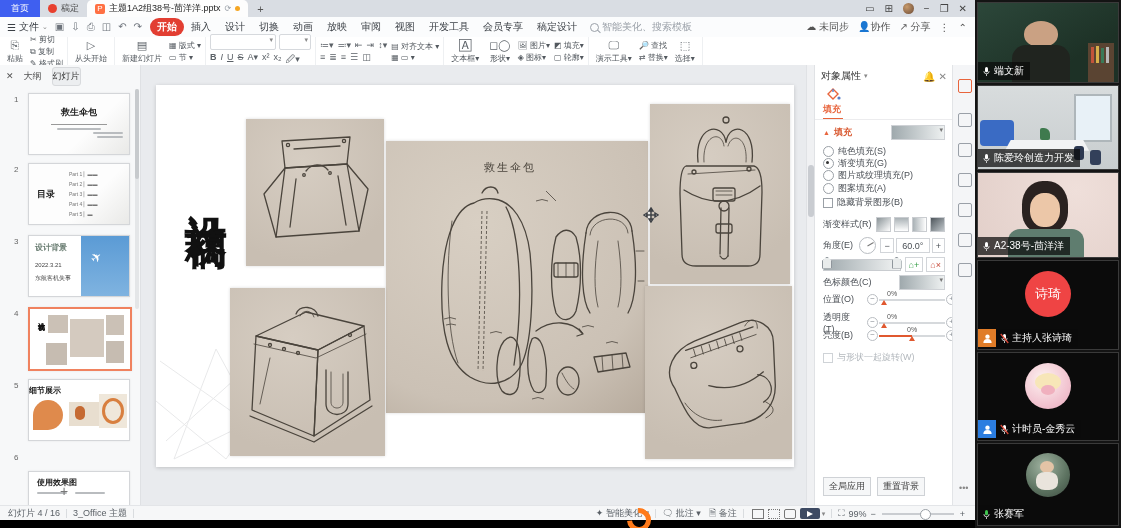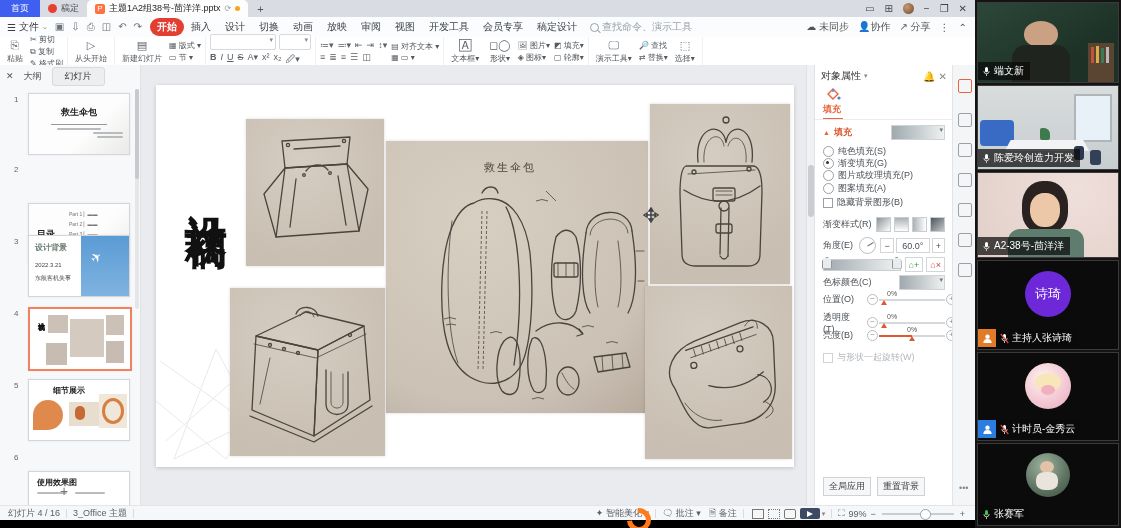--- a/index.html
+++ b/index.html
@@ -43,21 +43,21 @@
   .selbox.small{width:30px;}
   .selbox:after{content:"▾";position:absolute;right:2px;top:1px;font-size:7px;color:#888;}
   .glyphrow{display:flex;gap:4px;font-size:9px;color:#5b6167;}
   .fmt{display:flex;flex-direction:column;gap:2px;justify-content:center;}
 
   
   .content{position:absolute;left:0;top:65px;width:975px;height:440px;background:#e9ebee;}
   
   .thumbs{position:absolute;left:0;top:0;width:140px;height:440px;background:#f7f8f9;border-right:1px solid #dfe1e4;}
   .thumbs-hd{height:22px;display:flex;align-items:center;font-size:9px;color:#555;gap:10px;padding:0 6px;}
-  .seg{padding:2px 12px;border:1px solid #d8dadd;border-radius:3px;background:#eceef0;color:#333;}
+  .seg{padding:2px 0;border:1px solid #d8dadd;border-radius:3px;background:#eceef0;color:#333;}
   .thumb-item{position:absolute;left:28px;width:100px;height:60px;background:#fff;border:1px solid #d4d6d9;box-shadow:0 0 2px rgba(0,0,0,.08);overflow:hidden;}
   .thumb-item.sel{border:2px solid #f0825f;}
   .tnum{position:absolute;font-size:8px;color:#666;left:14px;}
   .tgrad{background:linear-gradient(135deg,#fdfdfd 60%,#e9e9e7);}
   .bar{background:#b9bcbf;height:2px;border-radius:1px;}
   .add-slide{position:absolute;left:60px;bottom:6px;font-size:14px;color:#777;}
   .tscroll{position:absolute;right:1px;top:24px;width:4px;height:220px;background:#e4e6e8;border-radius:2px;}
   .tscroll i{display:block;width:4px;height:90px;background:#c7cacd;border-radius:2px;}
 
   
@@ -172,21 +172,21 @@
       <span class="rtab">切换</span>
       <span class="rtab">动画</span>
       <span class="rtab">放映</span>
       <span class="rtab">审阅</span>
       <span class="rtab">视图</span>
       <span class="rtab">开发工具</span>
       <span class="rtab">会员专享</span>
       <span class="rtab">稿定设计</span>
       <span class="rib-search">
         <span class="search-ic"></span>
-        <span>查找命令、演示工具</span>
+        <span>智能美化、搜索模板</span>
       </span>
       <div class="mb-right">
         <span>☁ <span>未同步</span></span>
         <span>👤<span>协作</span></span>
         <span>↗ <span>分享</span></span>
         <span>⋮</span>
         <span>⌃</span>
       </div>
     </div>
 
@@ -304,21 +304,21 @@
         <span class="tnum" style="top:30px;">1</span>
         <div class="thumb-item tgrad" style="top:28px;">
           <div style="text-align:center;font-size:9px;font-weight:bold;color:#222;margin-top:12px;">救生伞包</div>
           <div style="margin:5px auto 0;width:56px;border-top:1px solid #999;"></div>
           <div class="bar" style="width:44px;margin:3px auto 0;"></div>
           <div class="bar" style="width:30px;margin:2px 6px 0 auto;"></div>
           <div class="bar" style="width:26px;margin:2px 6px 0 auto;"></div>
         </div>
 
         <span class="tnum" style="top:100px;">2</span>
-        <div class="thumb-item tgrad" style="top:98px;margin-top:40px;">
+        <div class="thumb-item tgrad" style="top:98px;">
           <div style="position:absolute;left:8px;top:24px;font-size:9px;font-weight:bold;color:#222;">目录</div>
           <div style="position:absolute;left:40px;top:5px;font-size:5px;color:#777;line-height:10px;">
             <div><span>Part 1</span> ▏▬▬</div>
             <div><span>Part 2</span> ▏▬▬</div>
             <div><span>Part 3</span> ▏▬▬</div>
             <div><span>Part 4</span> ▏▬▬</div>
             <div><span>Part 5</span> ▏▬</div>
           </div>
         </div>
 
@@ -337,21 +337,21 @@
           <div style="position:absolute;left:5px;top:8px;width:10px;font-size:7px;line-height:8px;color:#111;font-weight:bold;writing-mode:vertical-rl;">设计初稿</div>
           <div style="position:absolute;left:18px;top:6px;width:20px;height:18px;background:#cbc1b6;"></div>
           <div style="position:absolute;left:40px;top:10px;width:34px;height:38px;background:#d4cabf;"></div>
           <div style="position:absolute;left:76px;top:6px;width:18px;height:20px;background:#cbc1b6;"></div>
           <div style="position:absolute;left:16px;top:34px;width:21px;height:22px;background:#c6bcb1;"></div>
           <div style="position:absolute;left:76px;top:32px;width:18px;height:22px;background:#c6bcb1;"></div>
         </div>
 
         <span class="tnum" style="top:316px;">5</span>
         <div class="thumb-item" style="top:314px;">
-          <div style="position:absolute;left:24px;top:5px;font-size:8px;color:#222;font-weight:bold;">细节展示</div>
+          <div style="position:absolute;left:0;top:5px;font-size:8px;color:#222;font-weight:bold;">细节展示</div>
           <div style="position:absolute;left:4px;top:20px;width:30px;height:30px;border-radius:50% 50% 50% 0;background:#df8a4c;"></div>
           <div style="position:absolute;left:40px;top:22px;width:34px;height:24px;background:#e8decf;"></div>
           <div style="position:absolute;left:46px;top:26px;width:10px;height:14px;border-radius:5px;background:#c56a33;"></div>
           <div style="position:absolute;right:2px;top:14px;width:28px;height:34px;background:#efe7da;">
             <div style="margin:4px auto;width:16px;height:20px;border-radius:50%;border:3px solid #d87f3f;"></div>
           </div>
         </div>
 
         <span class="tnum" style="top:388px;">6</span>
         <div class="thumb-item" style="top:406px;height:34px;">
@@ -737,21 +737,21 @@
         <svg viewBox="0 0 12 14" width="9" height="11">
             <rect x="4" y="1" width="4" height="7" rx="2" fill="#fff"></rect>
             <path d="M2.5 6.5 a3.5 3.5 0 0 0 7 0" fill="none" stroke="#fff"></path>
             <line x1="6" y1="10.5" x2="6" y2="13" stroke="#fff"></line>
           </svg>
         <span>A2-38号-茴洋洋</span>
       </div>
     </div>
 
     <div class="tile" style="top:260px;height:90px;background:#0b0b0b;">
-      <div class="circ-av" style="width:46px;height:46px;background:#6d28d9;display:flex;align-items:center;justify-content:center;color:#fff;font-size:13px;">诗琦</div>
+      <div class="circ-av" style="width:46px;height:46px;background:#ef4444;display:flex;align-items:center;justify-content:center;color:#fff;font-size:13px;">诗琦</div>
       <div class="badge" style="background:#e07c28;">
         <svg viewBox="0 0 12 12">
             <circle cx="6" cy="4" r="2.4" fill="#fff"></circle>
             <path d="M1.5 11 a4.5 4.5 0 0 1 9 0 Z" fill="#fff"></path>
           </svg>
       </div>
       <div class="vlabel offset">
         <svg viewBox="0 0 12 14" width="9" height="11">
             <rect x="4" y="1" width="4" height="7" rx="2" fill="#fff"></rect>
             <path d="M2.5 6.5 a3.5 3.5 0 0 0 7 0" fill="none" stroke="#fff"></path>

